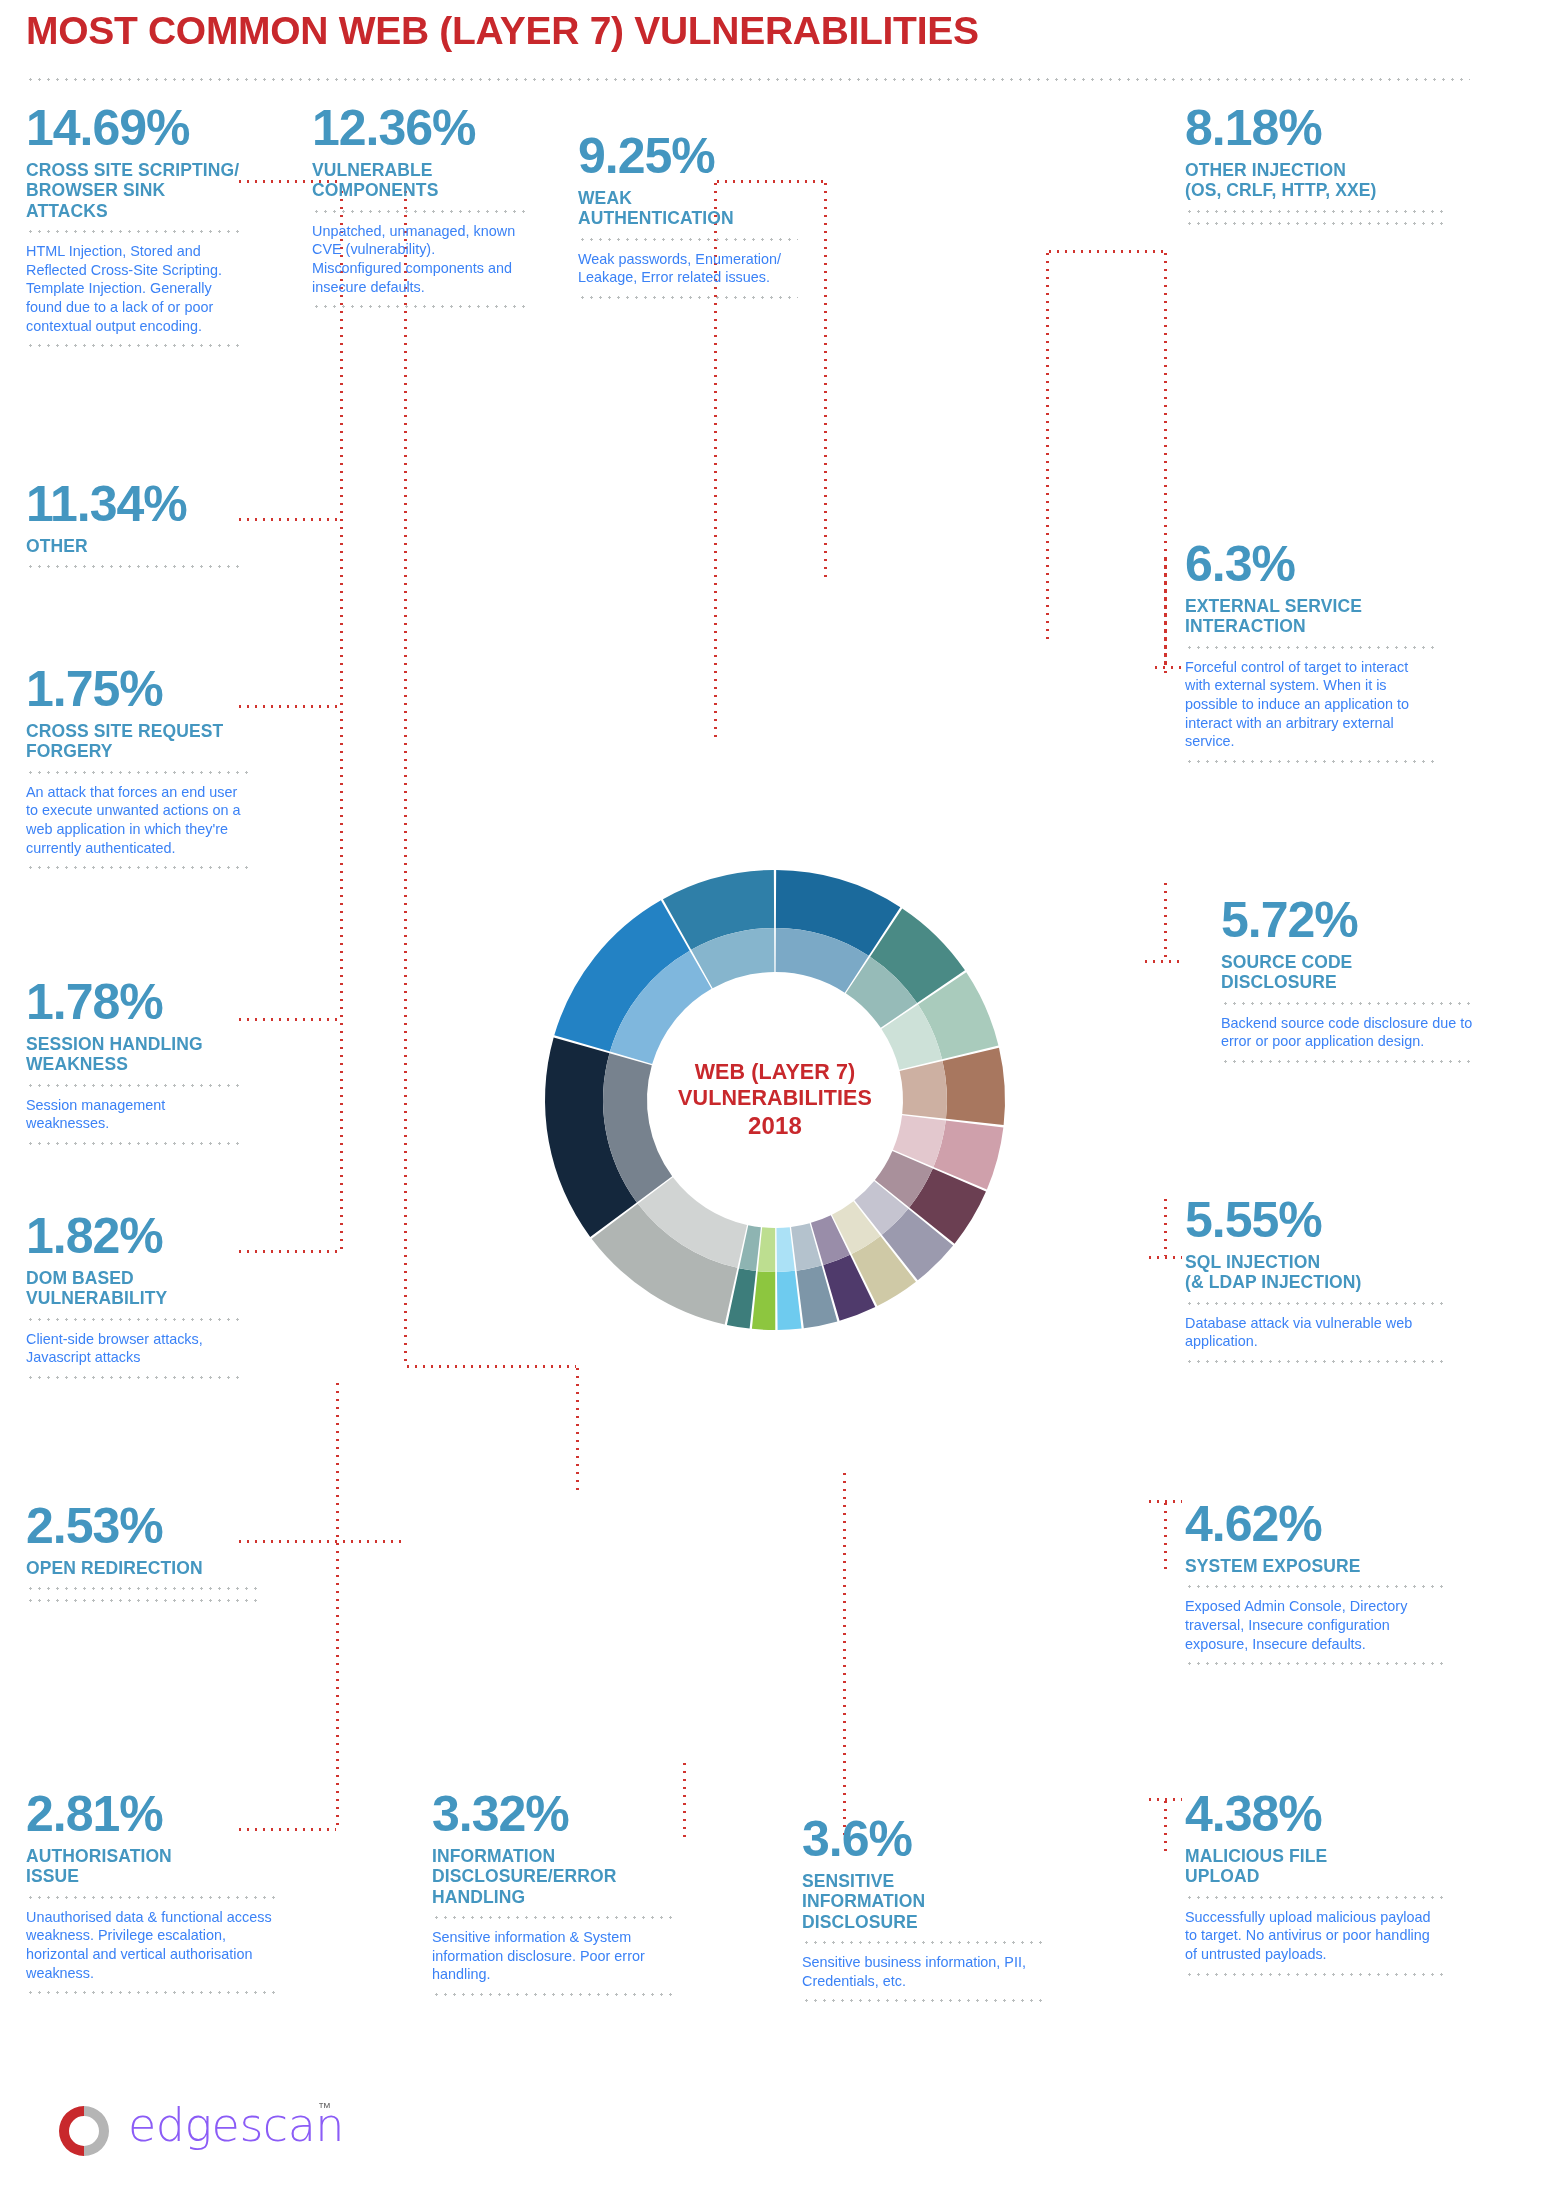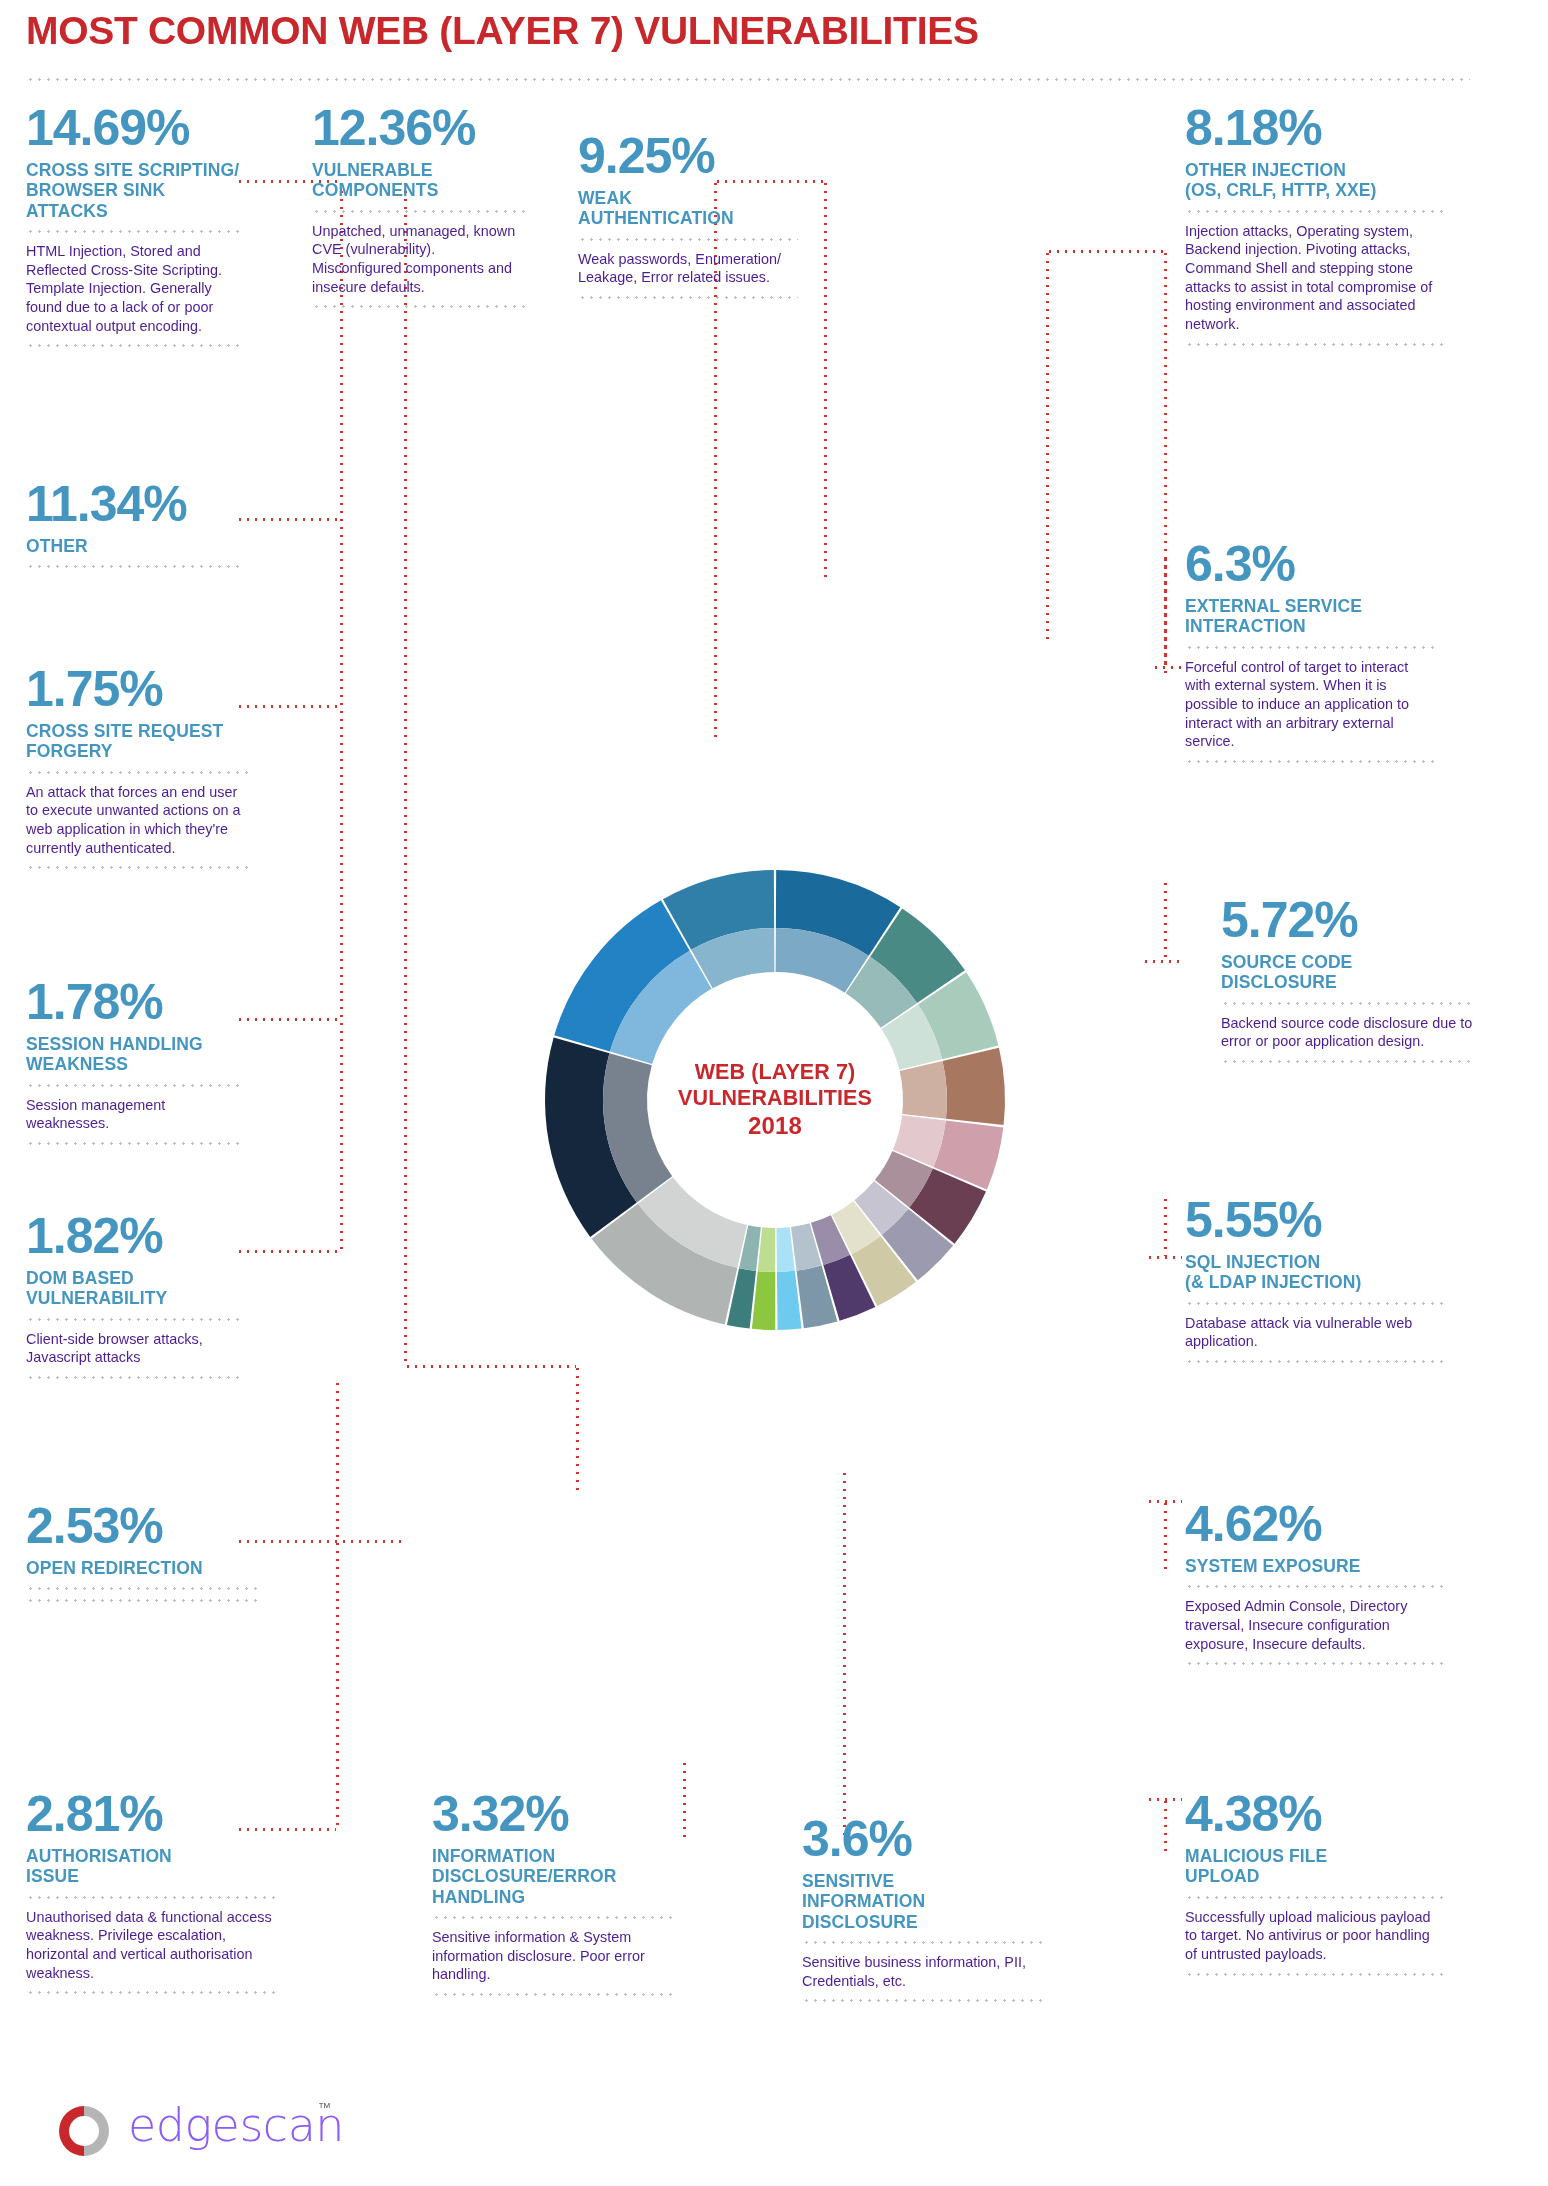--- a/index.html
+++ b/index.html
@@ -32,21 +32,21 @@
     font-size:17.5px; font-weight:700; color:#4496c0;
     line-height:1.16; letter-spacing:0.1px; margin-top:7px;
     text-transform:uppercase;
   }
   .dotline{
     height:3px; margin:9px 0 9px 0;
     background-image:radial-gradient(circle, #b9bdbd 1.1px, rgba(0,0,0,0) 1.3px);
     background-size:9px 3px; background-repeat:repeat-x;
   }
   .desc{
-    font-size:14.4px; line-height:1.30; color:#4c1d95;
+    font-size:14.4px; line-height:1.30; color:#3b82f6;
   }
   .desc:empty{ display:none; }
 
   
   .conn{ position:absolute; }
   .conn.h{
     height:3px;
     background-image:radial-gradient(circle, #d1342f 1.15px, rgba(0,0,0,0) 1.35px);
     background-size:8px 3px; background-repeat:repeat-x;
   }
@@ -188,21 +188,20 @@
   <div class="name">WEAK<br>AUTHENTICATION</div>
   <div class="dotline"></div>
   <div class="desc">Weak passwords, Enumeration/ Leakage, Error related issues.</div>
   <div class="dotline"></div>
 </div>
 
 <div class="card" style="left:1185px; top:104px; width:258px;">
   <div class="pct">8.18%</div>
   <div class="name">OTHER INJECTION<br>(OS, CRLF, HTTP, XXE)</div>
   <div class="dotline"></div>
-  <div class="desc">Injection attacks, Operating system, Backend injection. Pivoting attacks, Command Shell and stepping stone attacks to assist in total compromise of hosting environment and associated network.</div>
   <div class="dotline"></div>
 </div>
 
 <div class="card" style="left:26px; top:480px; width:215px;">
   <div class="pct">11.34%</div>
   <div class="name">OTHER</div>
   <div class="dotline"></div>
 
 </div>
 

